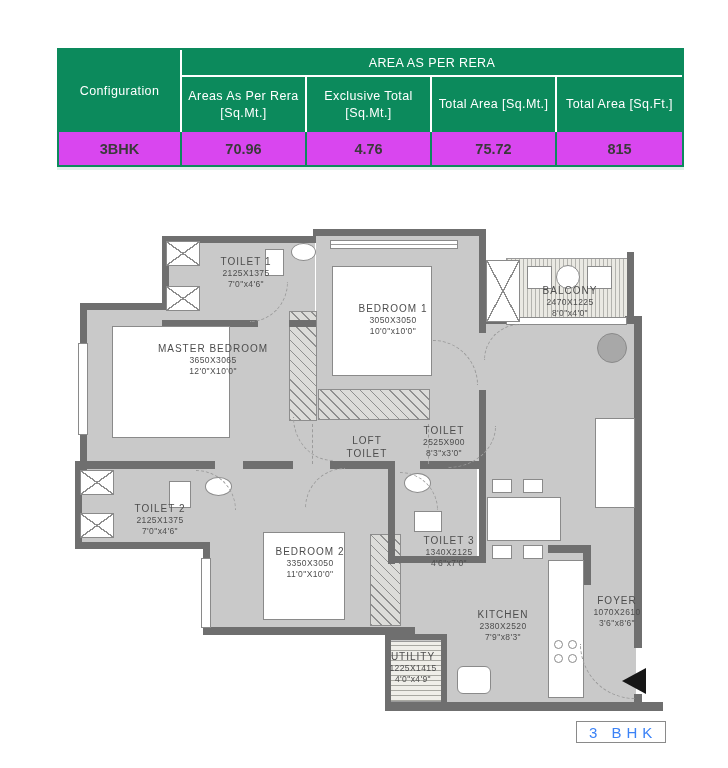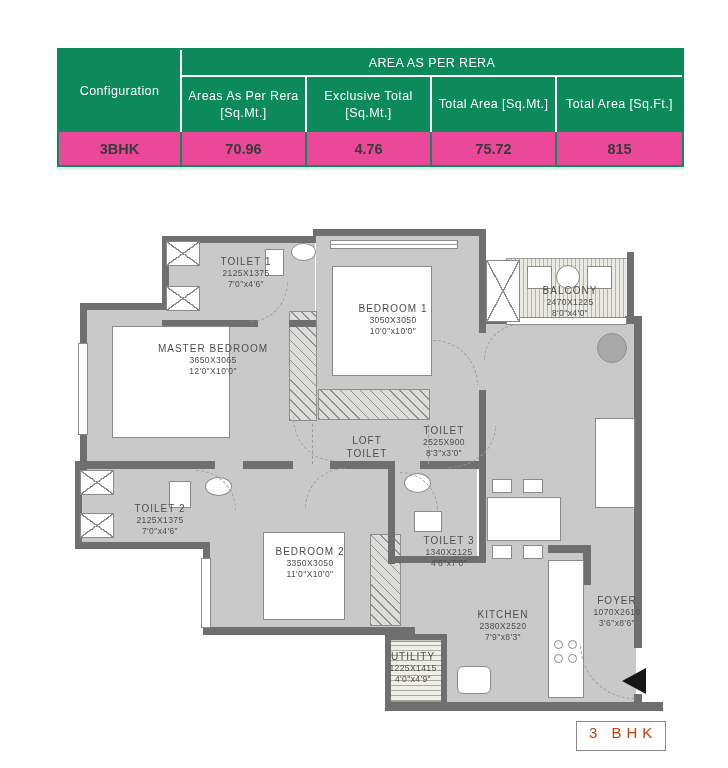--- a/index.html
+++ b/index.html
@@ -9,21 +9,21 @@
   
   .tbl-wrap{position:absolute;left:57px;top:48px;width:623px;border:2px solid #0C8A5C;
             box-shadow:0 3px 0 rgba(12,138,92,0.12);}
   table.rera{border-collapse:separate;border-spacing:0;width:100%;table-layout:fixed;}
   table.rera th{background:#0C8A5C;color:#ffffff;font-weight:400;text-align:center;vertical-align:middle;
                 font-size:12.5px;letter-spacing:.4px;padding:0;}
   th.group{height:25px;border-bottom:2px solid #fff;font-size:13px;}
   th.cfg{border-right:2px solid #fff;font-size:13px;}
   th.sub{height:55px;border-right:2px solid #fff;line-height:1.35;}
   th.sub.last,th.cfg.lastless{border-right:none;}
-  table.rera td{background:#ec4899;color:#3a3a3a;font-weight:bold;font-size:14.5px;text-align:center;
+  table.rera td{background:#d946ef;color:#3a3a3a;font-weight:bold;font-size:14.5px;text-align:center;
                 height:31px;border-right:2px solid #0C8A5C;}
   table.rera td.last{border-right:none;}
 
   
   .wall{position:absolute;background:#6f6f6f;}
   .room{position:absolute;background:#c9c9c9;}
   .wb{position:absolute;background:#fff;border:1px solid #8a8a8a;box-sizing:border-box;}
   .round{border-radius:50%;}
   .win{position:absolute;background:#fff;border:1px solid #8a8a8a;box-sizing:border-box;}
   .win.h{background:linear-gradient(#fff 45%,#9a9a9a 45%,#9a9a9a 55%,#fff 55%);}
@@ -43,22 +43,22 @@
   .arc-tr{border-top:1px dashed #9b9b9b;border-right:1px dashed #9b9b9b;border-top-right-radius:100%;}
   .arc-bl{border-bottom:1px dashed #9b9b9b;border-left:1px dashed #9b9b9b;border-bottom-left-radius:100%;}
   .arc-br{border-bottom:1px dashed #9b9b9b;border-right:1px dashed #9b9b9b;border-bottom-right-radius:100%;}
   .dash-v{position:absolute;border-left:1px dashed #9b9b9b;width:0;}
   .dot{position:absolute;border:1px solid #8a8a8a;border-radius:50%;background:#fff;box-sizing:border-box;}
 
   .room-label{position:absolute;text-align:center;color:#4d4d4d;line-height:1.3;}
   .room-label .nm{display:block;font-size:10px;letter-spacing:1px;}
   .room-label .mm,.room-label .ft{display:block;font-size:8.5px;letter-spacing:.4px;}
 
-  .plan-tag{position:absolute;left:576px;top:721px;border:1px solid #8a8a8a;color:#c2410c;
-            font-size:15px;letter-spacing:5px;padding:2px 8px 9px 12px;background:#fff;}
+  .plan-tag{position:absolute;left:576px;top:721px;border:1px solid #8a8a8a;color:#3b82f6;
+            font-size:15px;letter-spacing:5px;padding:2px 8px 1px 12px;background:#fff;}
   .entry-arrow{position:absolute;left:622px;top:668px;width:0;height:0;
                border-top:13px solid transparent;border-bottom:13px solid transparent;border-right:24px solid #161616;}
 </style>
 </head>
 <body>
 
 <div class="page">
 
   <div class="tbl-wrap">
     <table class="rera">

